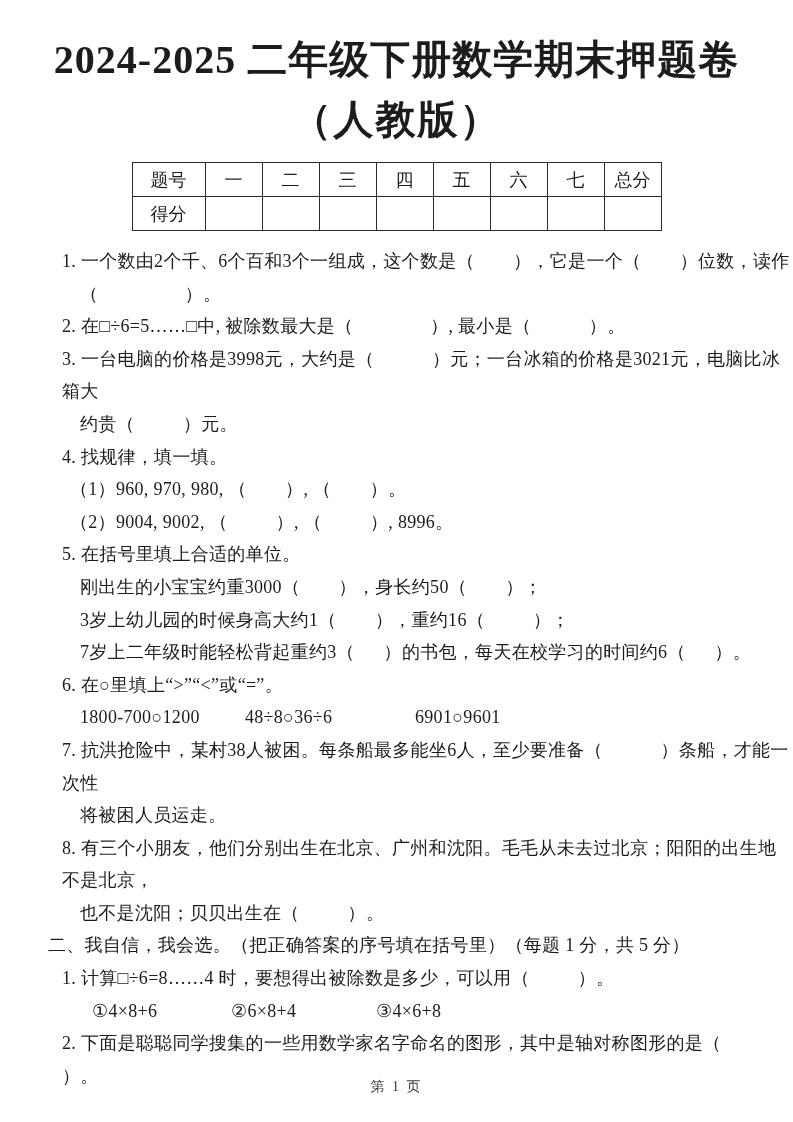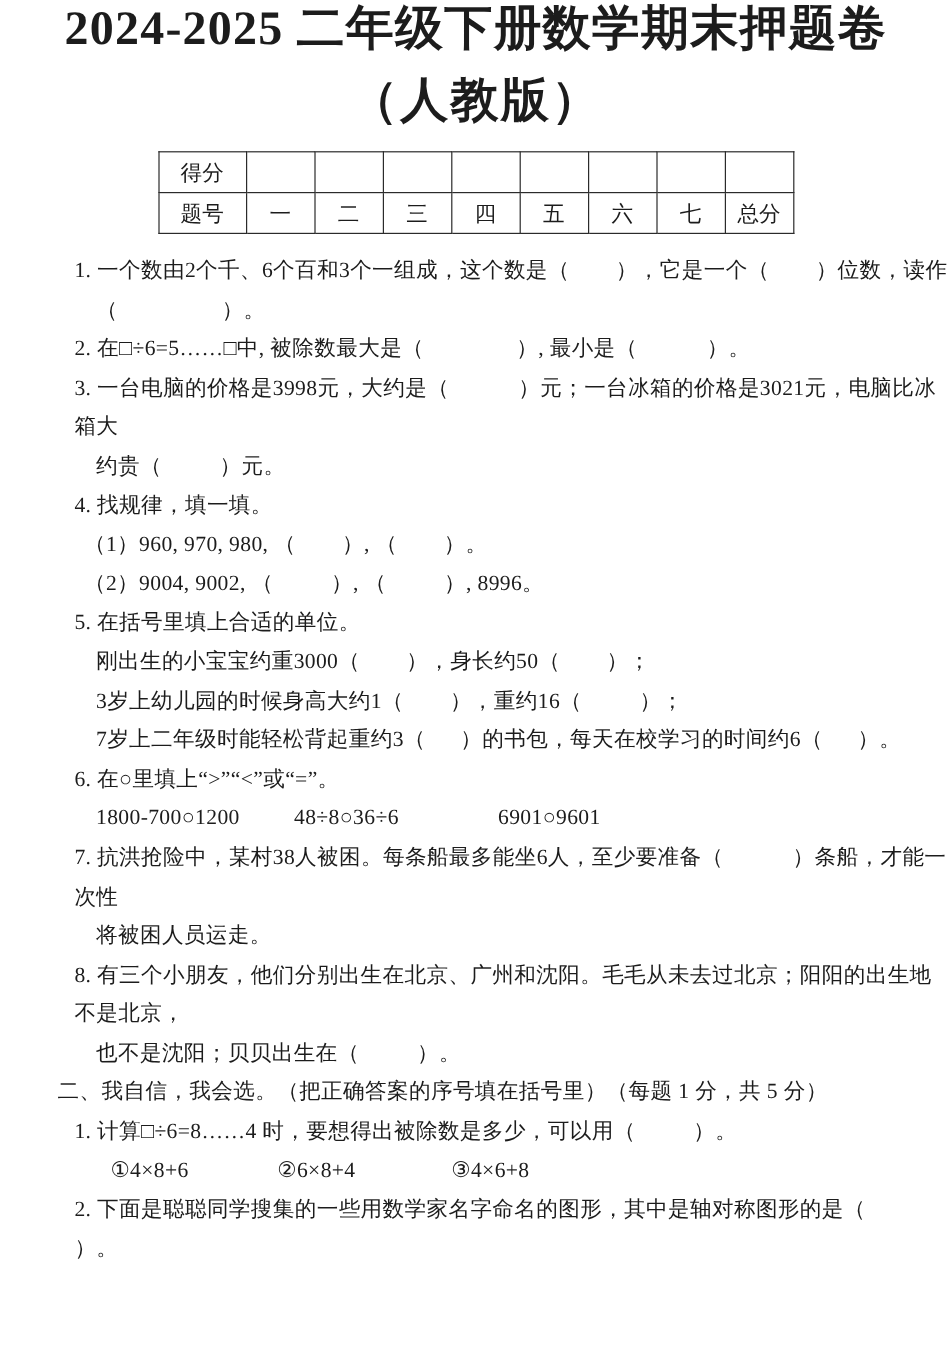--- a/index.html
+++ b/index.html
@@ -7,20 +7,21 @@
     position: relative;
     width: 793px;
     height: 1122px;
     margin: 0 auto;
     background: #ffffff;
     font-family: "Liberation Serif", "DejaVu Serif", serif;
     color: #1c1c1c;
     overflow: hidden;
   }
   .title-block {
+    padding-top: 36px;
     text-align: center;
   }
   .title {
     font-size: 40px;
     font-weight: bold;
     letter-spacing: 1px;
     line-height: 48px;
     margin: 0;
   }
   .subtitle {
@@ -90,40 +91,40 @@
 <div class="page">
 
   <div class="title-block">
     <h1 class="title">2024-2025 二年级下册数学期末押题卷</h1>
     <h2 class="subtitle">（人教版）</h2>
   </div>
 
   <table class="score-table">
     <tbody>
       <tr>
+        <td class="col-label">题号</td>
+        <td class="col-q">一</td>
+        <td class="col-q">二</td>
+        <td class="col-q">三</td>
+        <td class="col-q">四</td>
+        <td class="col-q">五</td>
+        <td class="col-q">六</td>
+        <td class="col-q">七</td>
+        <td class="col-q">总分</td>
+      </tr>
+      <tr>
         <td class="col-label">得分</td>
         <td class="col-q"></td>
         <td class="col-q"></td>
         <td class="col-q"></td>
         <td class="col-q"></td>
         <td class="col-q"></td>
         <td class="col-q"></td>
         <td class="col-q"></td>
         <td class="col-q"></td>
-      </tr>
-      <tr>
-        <td class="col-label">题号</td>
-        <td class="col-q">一</td>
-        <td class="col-q">二</td>
-        <td class="col-q">三</td>
-        <td class="col-q">四</td>
-        <td class="col-q">五</td>
-        <td class="col-q">六</td>
-        <td class="col-q">七</td>
-        <td class="col-q">总分</td>
       </tr>
     </tbody>
   </table>
 
   <div class="content">
 
     <div>
       <p class="line ind-q">1. 一个数由2个千、6个百和3个一组成，这个数是（        ），它是一个（        ）位数，读作</p>
       <p class="line ind-cont">（                  ）。</p>
       <p class="line ind-q">2. 在□÷6=5……□中, 被除数最大是（                ）, 最小是（            ）。</p>
@@ -154,14 +155,15 @@
       <div class="row3 row-opts">
         <span>①4×8+6</span>
         <span>②6×8+4</span>
         <span>③4×6+8</span>
       </div>
       <p class="line ind-q">2. 下面是聪聪同学搜集的一些用数学家名字命名的图形，其中是轴对称图形的是（            ）。</p>
     </div>
 
   </div>
 
+  <div class="footer">第 1 页</div>
 
 </div>
 
 </body></html>

